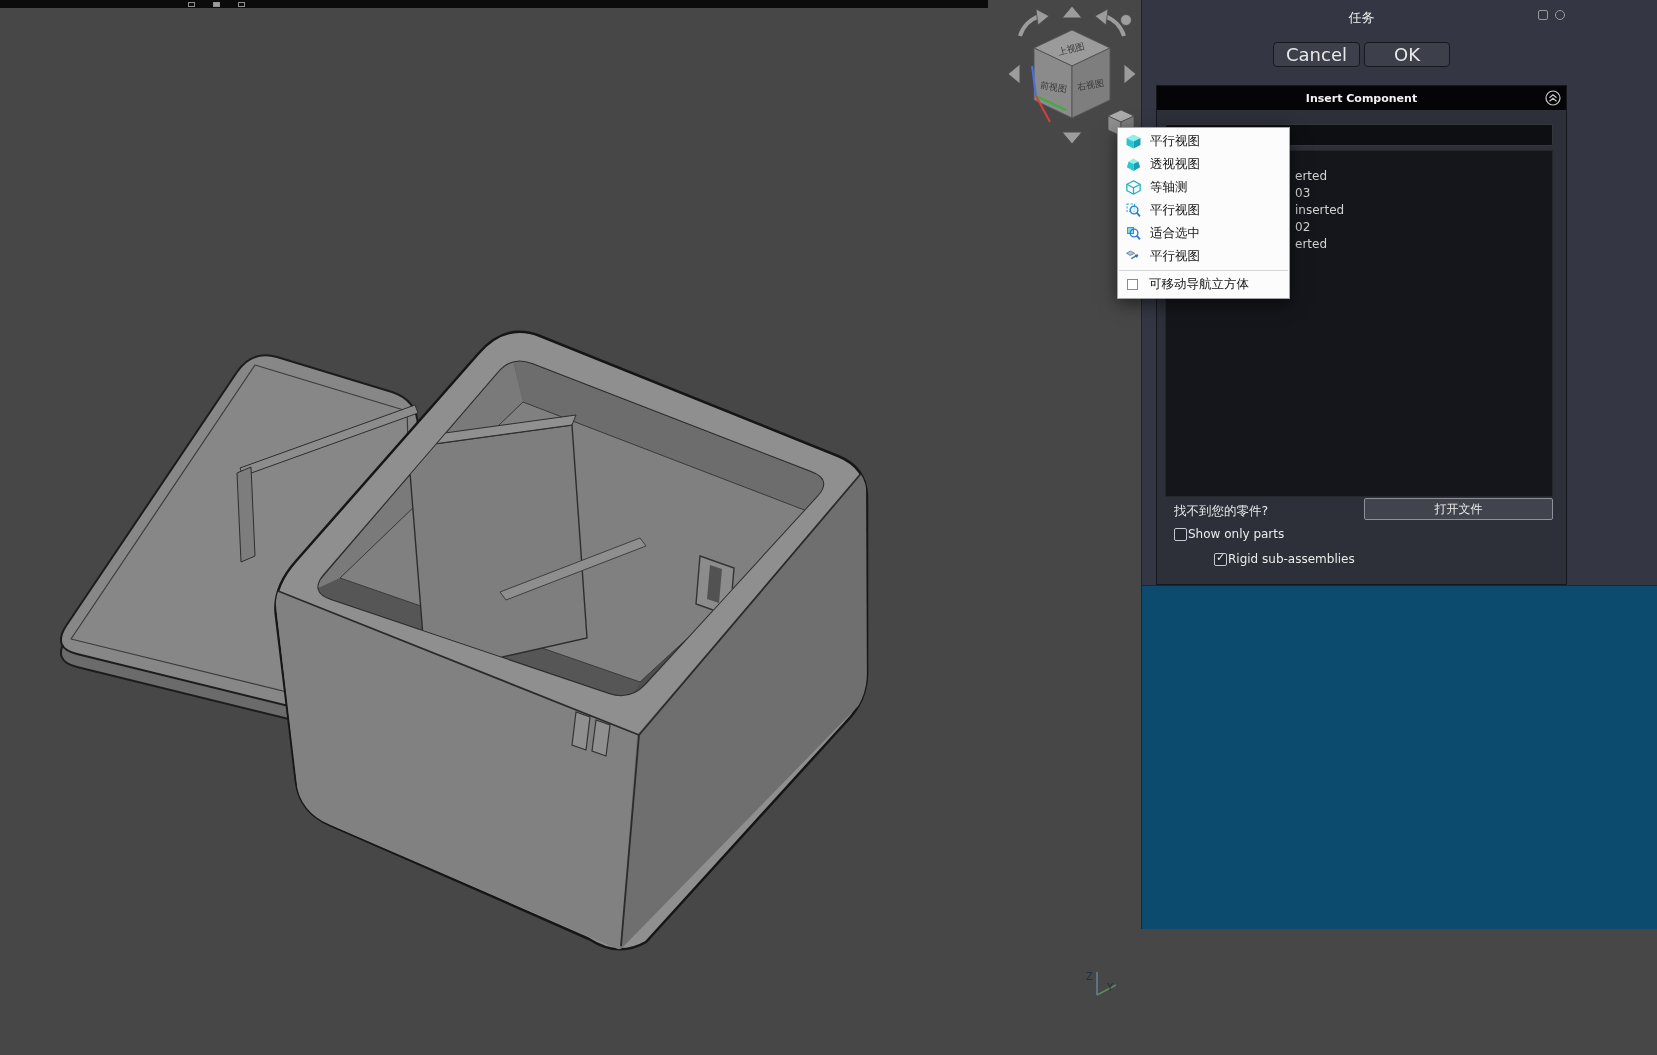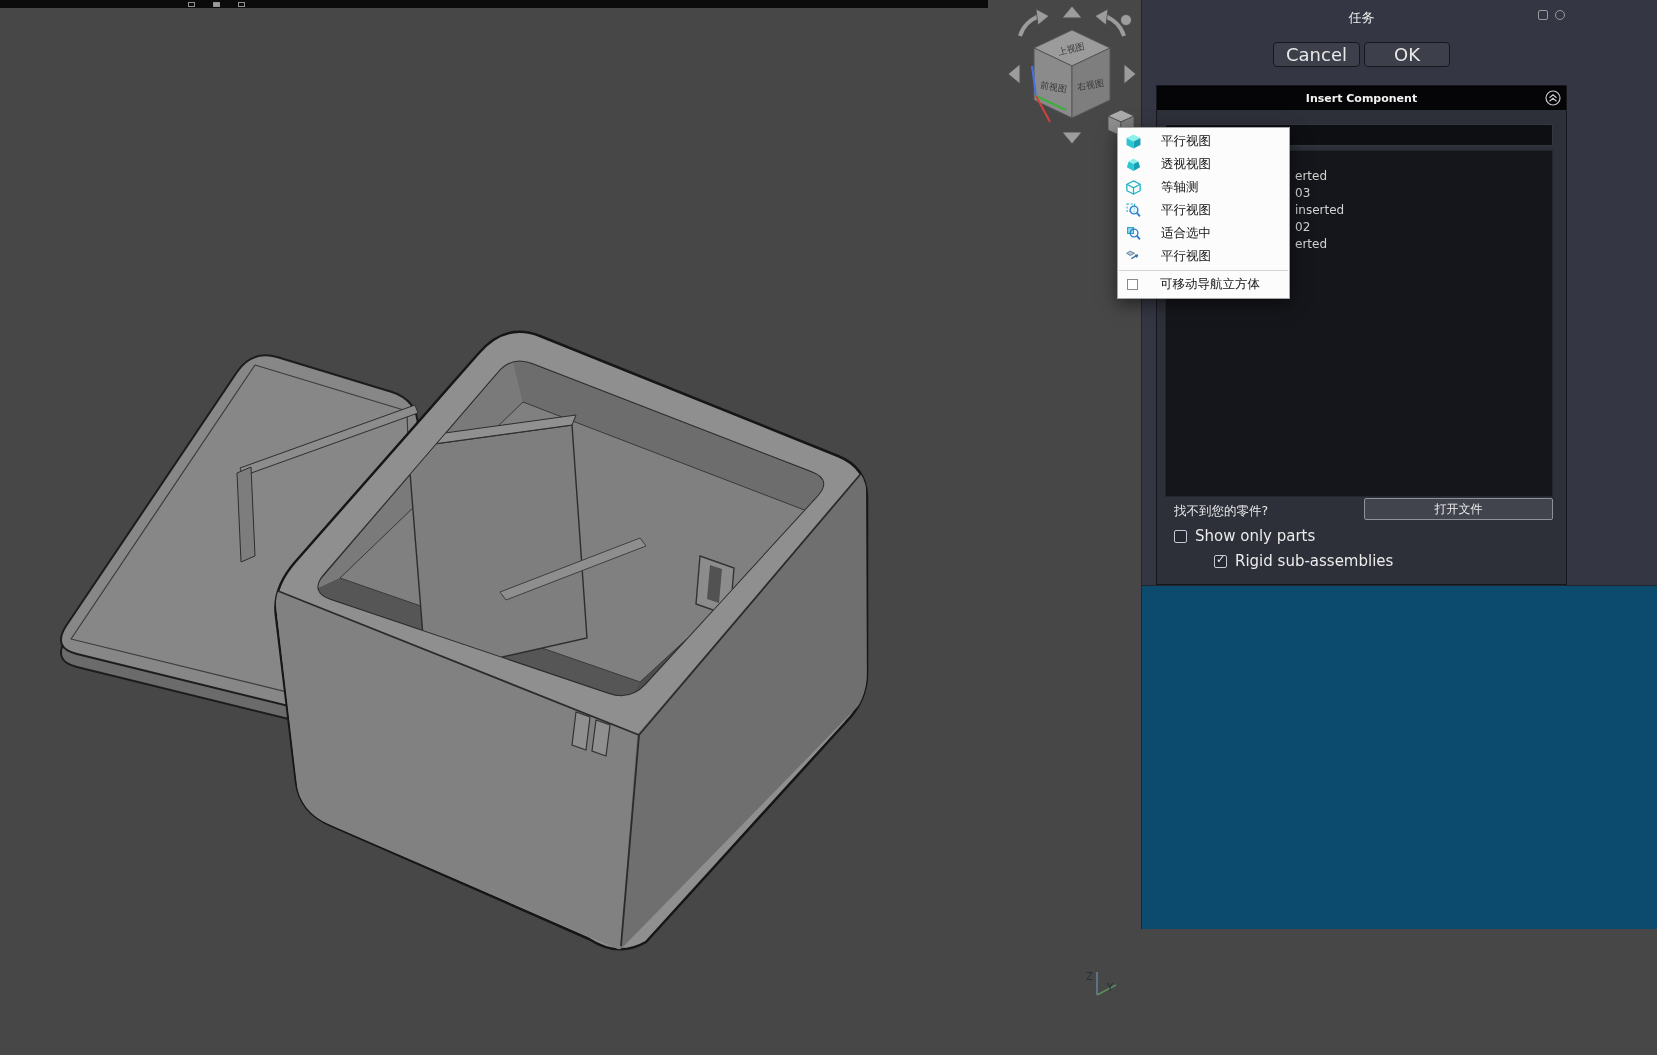--- a/index.html
+++ b/index.html
@@ -40,30 +40,30 @@
           font-family:inherit;font-size:12px;padding:0 5px;}
   .listbox{position:absolute;left:8px;top:64px;width:388px;height:347px;background:#15161b;
            border:1px solid #25262c;box-sizing:border-box;}
   .frag{position:absolute;left:129px;font-size:12px;color:#d2d2d2;white-space:nowrap;}
   .frag0{top:18px;} .frag1{top:35px;} .frag2{top:52px;} .frag3{top:69px;} .frag4{top:86px;}
 
   .notfound{position:absolute;left:17px;top:417px;color:#e9e9e9;font-size:12.5px;}
   .openfile{position:absolute;left:207px;top:412px;width:189px;height:22px;background:#41434d;
             border:1px solid #8e909a;border-radius:2px;color:#ececec;font-size:12px;font-family:inherit;}
 
-  .cbrow{position:absolute;left:17px;display:flex;align-items:center;gap:8px;color:#ececec;font-size:15px;}
+  .cbrow{position:absolute;left:17px;display:flex;align-items:center;gap:1px;color:#ececec;font-size:12px;}
   .cbrow.r1{top:441px;} .cbrow.r2{top:466px;padding-left:40px;}
   .cbox{width:13px;height:13px;border:1.4px solid #c3c8d4;border-radius:2px;box-sizing:border-box;
         position:relative;background:#262830;flex:0 0 auto;}
   .cbox.checked::after{content:"✓";position:absolute;left:1px;top:-3px;color:#edf1f8;font-size:11px;}
 
   
   .cmenu{position:absolute;left:1117px;top:127px;width:173px;background:#fcfcfc;
          border:1px solid #a5a5a5;box-shadow:0 5px 16px rgba(0,0,0,.5);padding:2px 0;box-sizing:border-box;z-index:30;}
-  .mitem{height:23px;display:flex;align-items:center;gap:20px;padding:0 8px;font-size:12.5px;color:#141414;white-space:nowrap;}
+  .mitem{height:23px;display:flex;align-items:center;gap:9px;padding:0 8px;font-size:12.5px;color:#141414;white-space:nowrap;}
   .mi-icon{width:15px;height:15px;flex:0 0 auto;line-height:0;}
   .msep{height:1px;background:#d5d5d5;margin:2px 1px;}
   .mcheckbox{width:11px;height:11px;border:1px solid #8a8a8a;background:#ffffff;box-sizing:border-box;margin:0 2px 0 1px;flex:0 0 auto;}
 </style>
 </head>
 <body>
 
 <div id="root">
 
   <div class="viewport">

